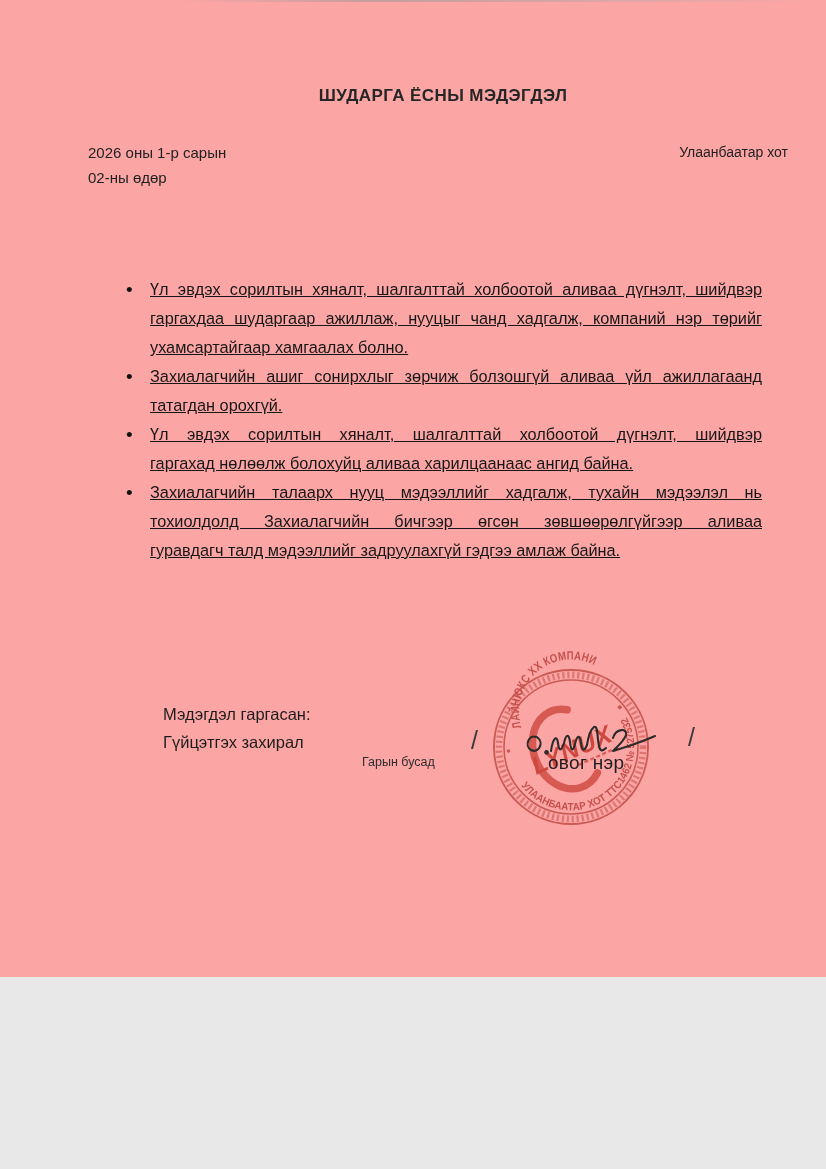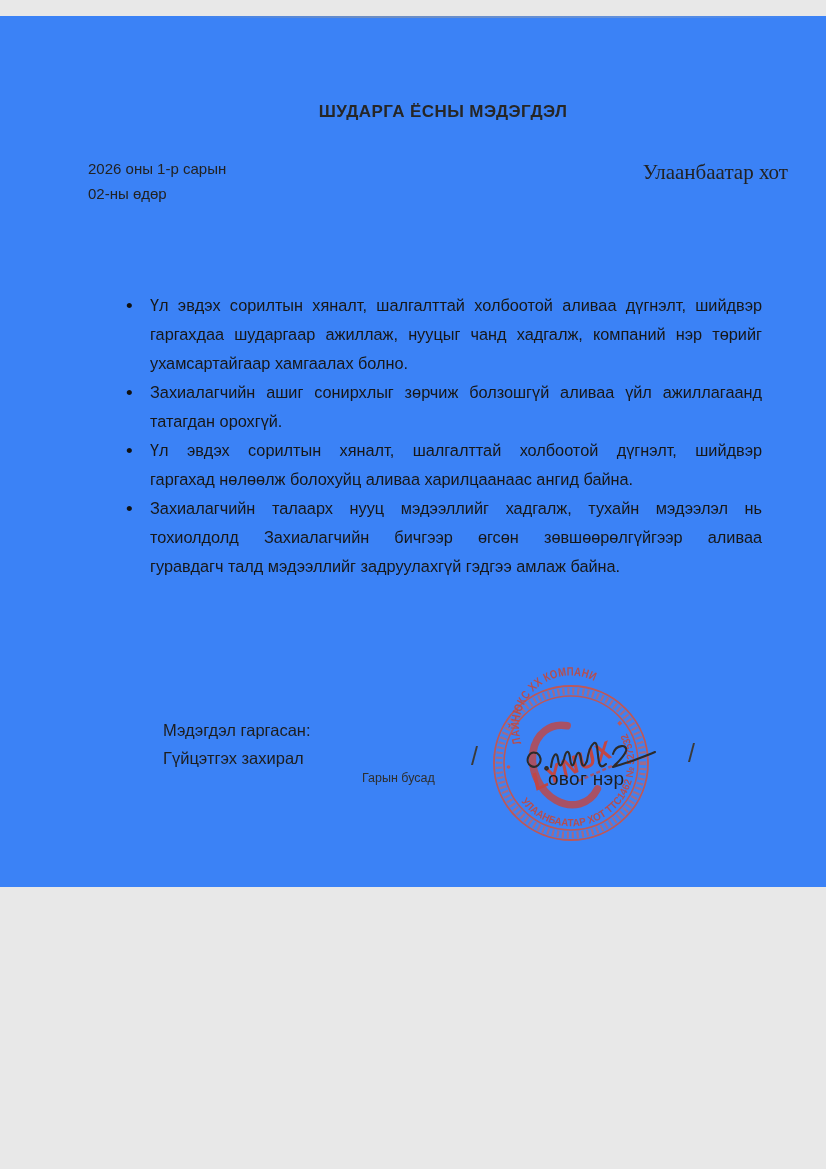--- a/index.html
+++ b/index.html
@@ -1,53 +1,53 @@
 <!DOCTYPE html>
 <html><head>
 <meta charset="utf-8">
 <style>
   html,body{margin:0;padding:0;background:#e8e8e8;}
   .page{
     position:relative;
-    width:826px;height:871px;
-    background:#3b82f6;
-    margin:16px auto;
+    width:826px;height:977px;
+    background:#fca5a5;
+    margin:0 auto;
     overflow:hidden;
     font-family:"Liberation Sans", sans-serif;
     color:#1c1c1c;
   }
   .scan-edge{
     position:absolute;top:0;left:180px;width:640px;height:2px;
     background:linear-gradient(90deg,rgba(160,160,160,0),rgba(150,150,150,.55) 30%,rgba(170,170,170,.35) 70%,rgba(160,160,160,0));
   }
   .title{
     position:absolute;top:86px;left:60px;right:0;
     text-align:center;
     font-size:17px;font-weight:bold;letter-spacing:.4px;color:#262626;
   }
   .dateblock{
     position:absolute;left:88px;top:140px;
     font-size:15px;line-height:25px;color:#222;
   }
   .city{
     position:absolute;top:144px;right:38px;
-    font-size:21px;color:#222;font-family:Liberation Serif, serif;
+    font-size:14px;color:#222;
   }
   .content{
     position:absolute;left:88px;top:267px;width:674px;
     font-size:16.3px;line-height:29px;color:#171717;
   }
   .jline{
     text-align:justify;text-align-last:justify;
     white-space:nowrap;height:29px;overflow:visible;
   }
   .jlast{text-align:left;text-align-last:left;height:29px;white-space:nowrap;}
   .indent{padding-left:54px;}
   ul.commitments{
-    list-style:none;margin:8px 0 0 0;padding:0 0 0 62px;
+    list-style:none;margin:8px 0 0 0;padding:0 0 0 62px;text-decoration:underline;
   }
   ul.commitments li{position:relative;margin:0;padding:0;}
   ul.commitments li::before{
     content:"\2022";
     position:absolute;left:-24px;top:0;
     font-size:19px;line-height:29px;color:#111;
   }
   .sign-label{position:absolute;left:163px;top:705px;font-size:16.5px;color:#1d1d1d;}
   .sign-role{position:absolute;left:163px;top:733px;font-size:16.5px;color:#1d1d1d;}
   .sig-caption{position:absolute;left:362px;top:755px;font-size:12.5px;color:#2e2e2e;}

